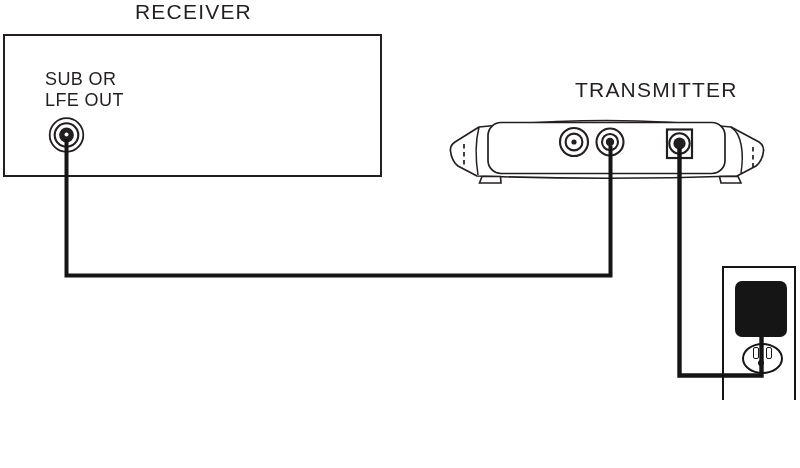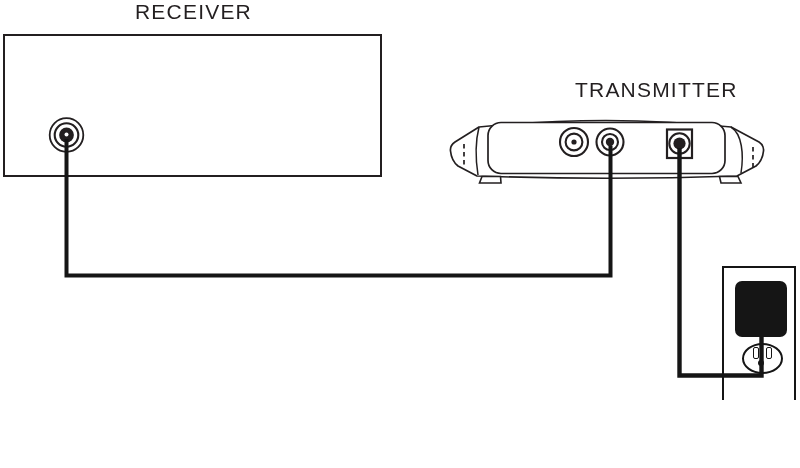--- a/index.html
+++ b/index.html
@@ -47,20 +47,24 @@
 </style>
 </head>
 <body>
 
 <div class="stage">
 
   <div class="abs title" style="left:135px;top:0px;">RECEIVER</div>
 
   <div class="abs receiver-box"></div>
 
+  <div class="abs port-label" style="left:45px;top:69px;">
+    <div>SUB OR</div>
+    <div>LFE OUT</div>
+  </div>
 
   <svg class="abs rx-jack-svg" width="45" height="46" viewBox="0 0 45 46">
     <circle cx="22.5" cy="23" r="16.8" fill="#fff" stroke="#231f20" stroke-width="1.8"></circle>
     <circle cx="22.5" cy="23" r="11.8" fill="#fff" stroke="#231f20" stroke-width="2.1"></circle>
     <circle cx="22.5" cy="23" r="7.4" fill="#231f20"></circle>
     <circle cx="22.5" cy="22.4" r="2" fill="#fff"></circle>
   </svg>
 
   <div class="abs title" style="left:548px;top:78px;margin-left:27px;">TRANSMITTER</div>
 

